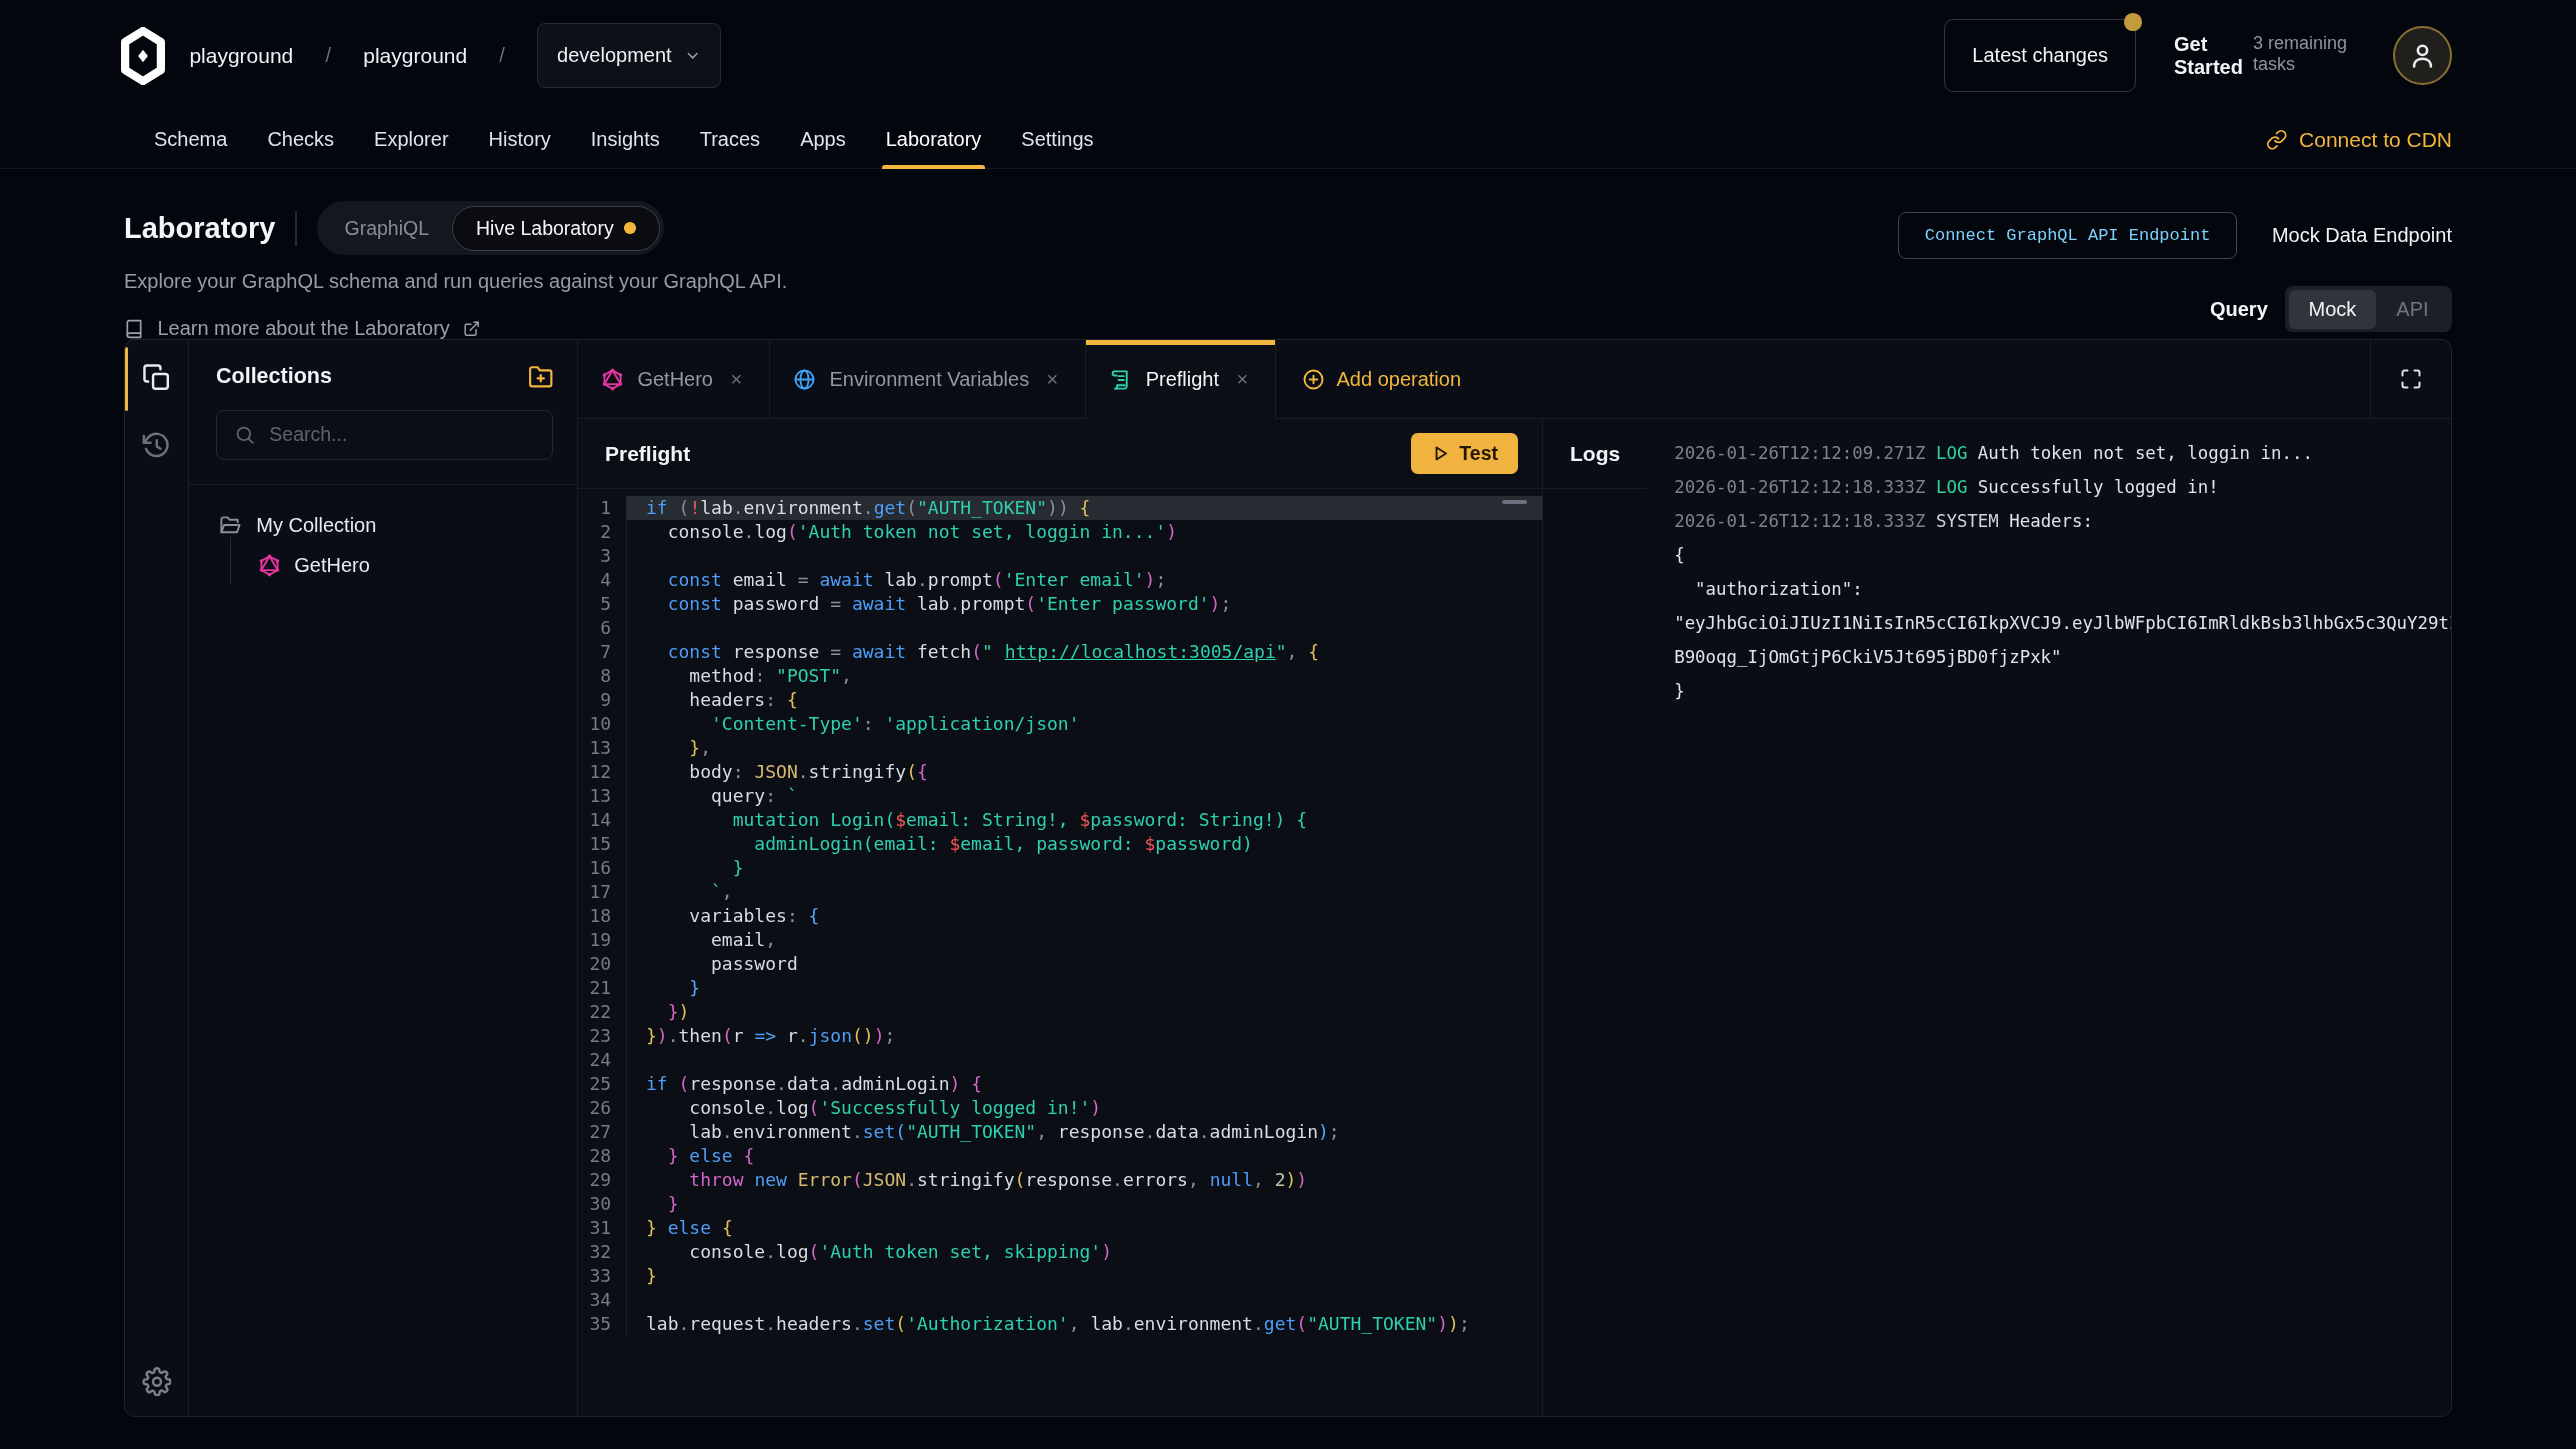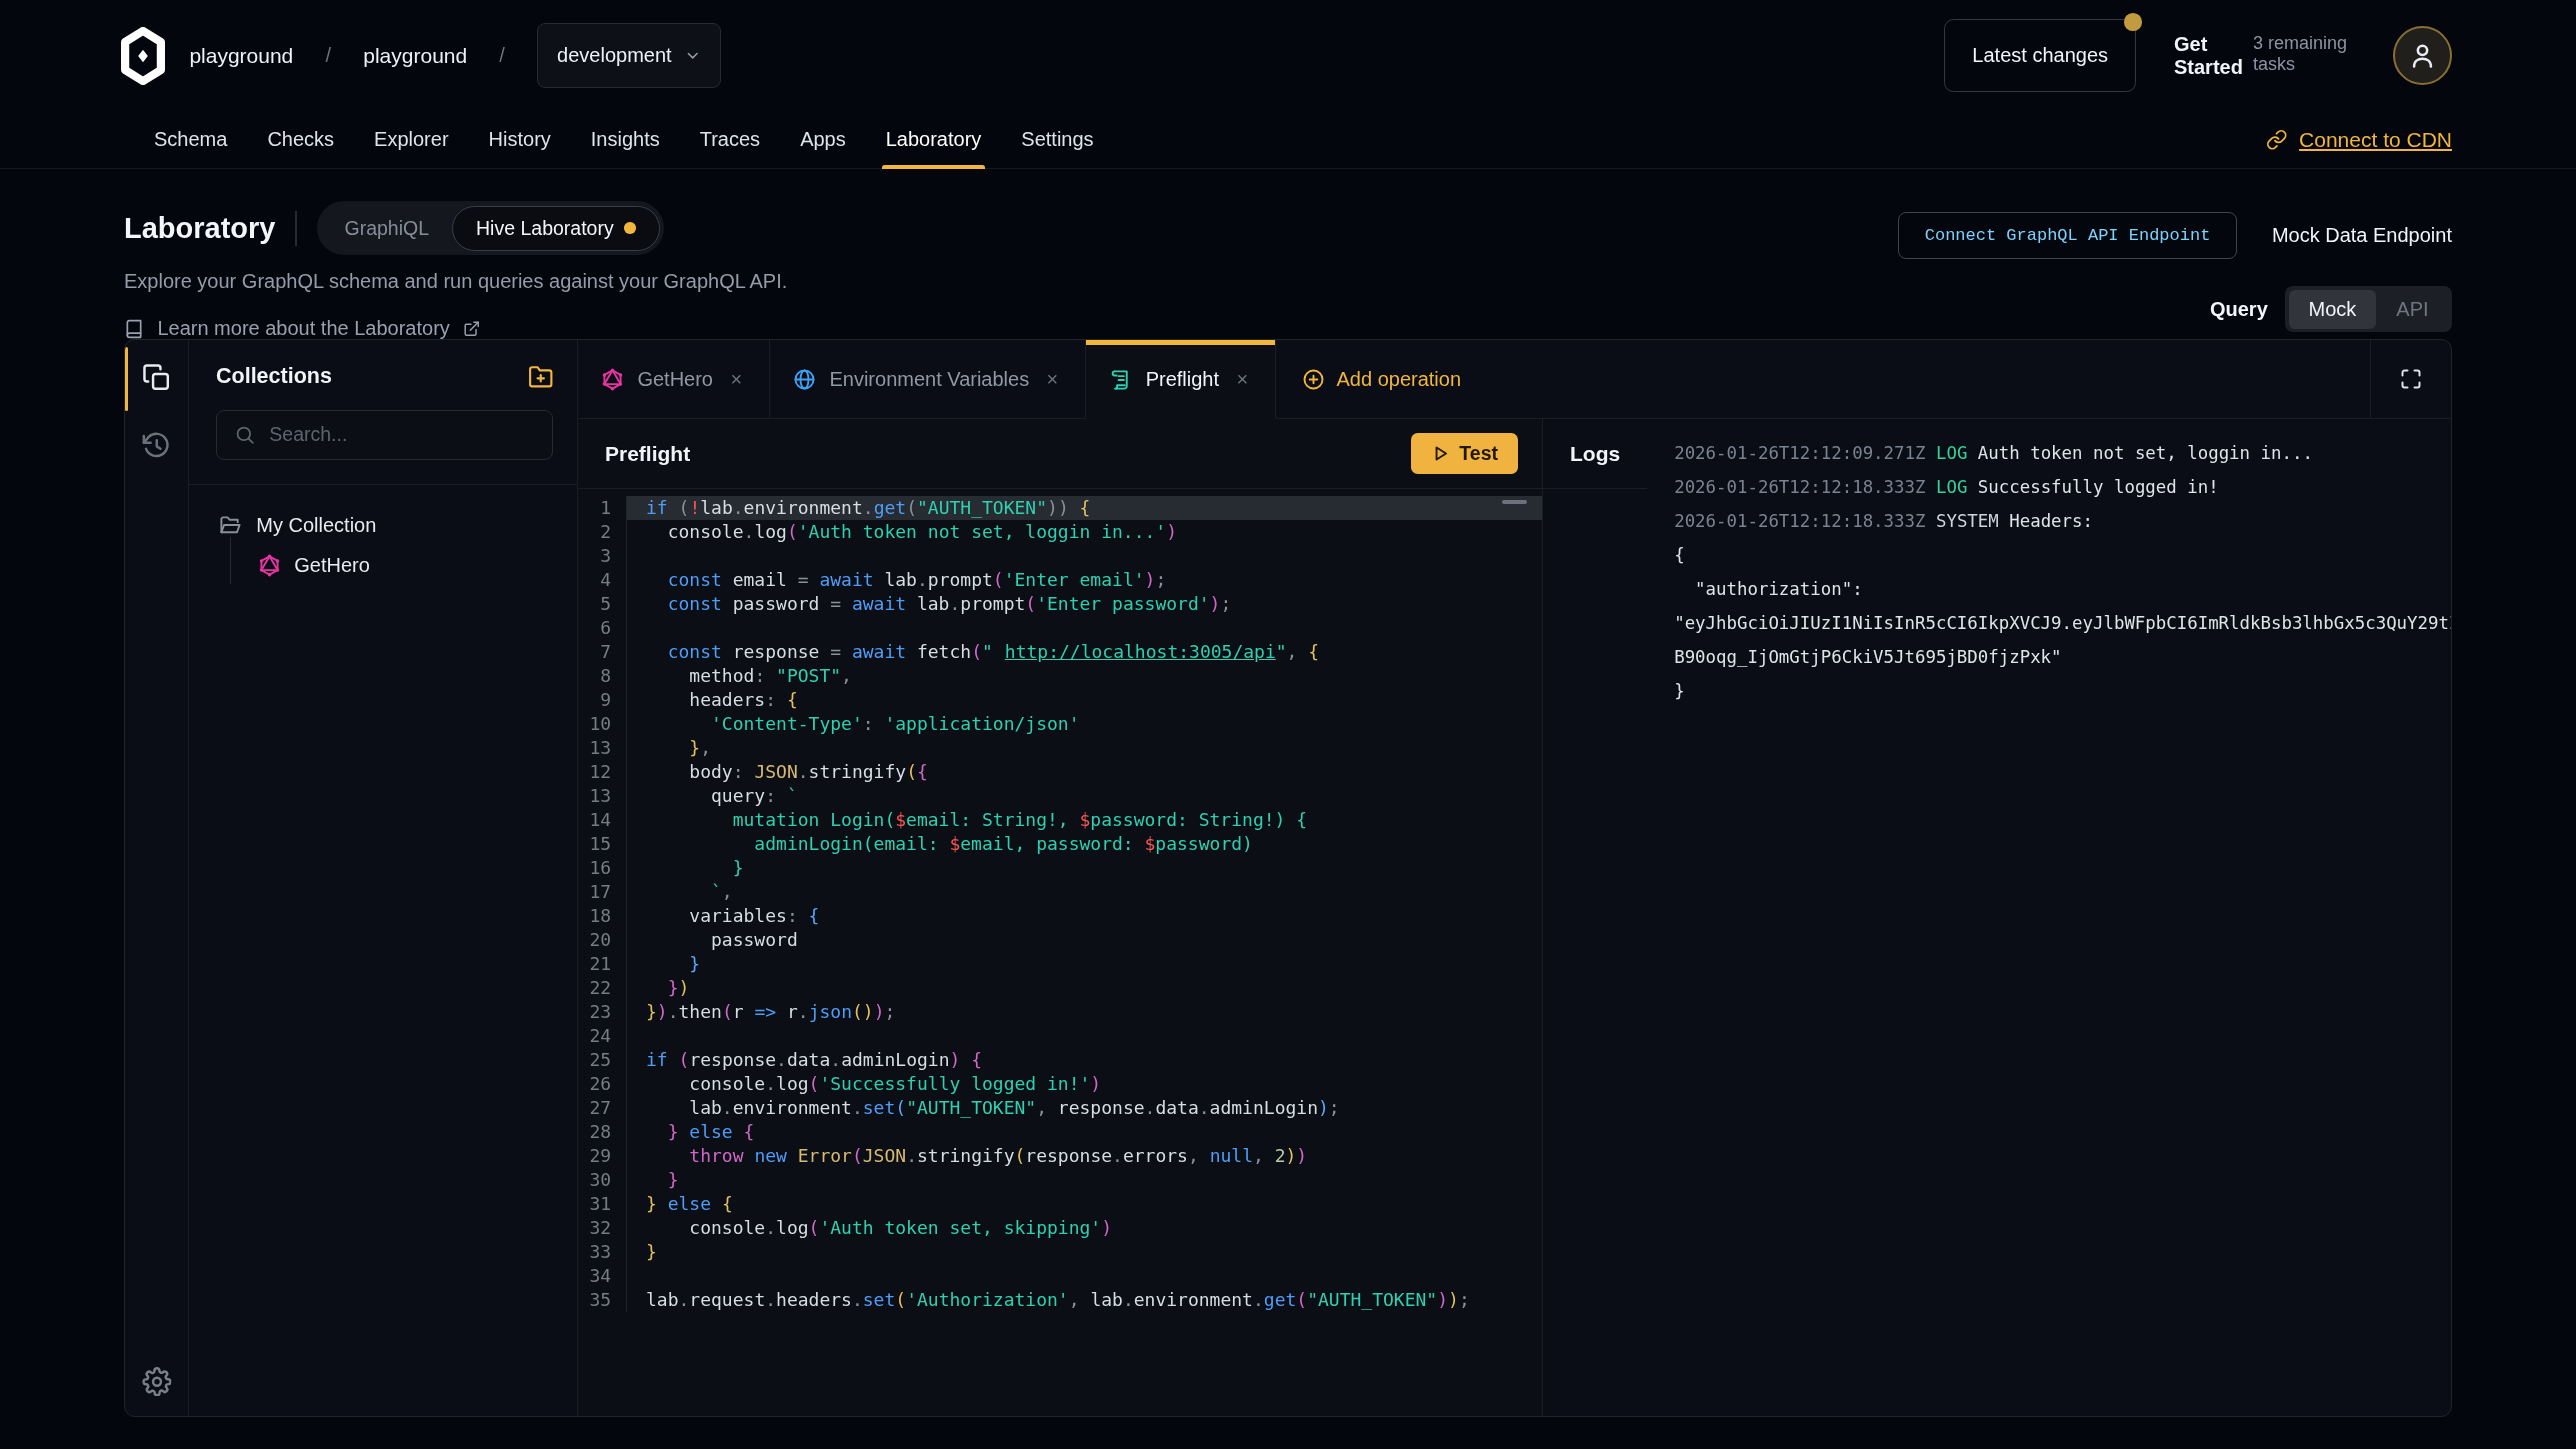--- a/index.html
+++ b/index.html
@@ -37,21 +37,21 @@
   
   .nav { position:absolute; left:0; top:111px; right:0; height:58px;
     border-bottom:1.3px solid #15181f; display:flex; align-items:center; padding:0 124px 0 134px; }
   .nav-items { display:flex; align-items:stretch; height:100%; }
   .nav-item { position:relative; display:flex; align-items:center; padding:0 20px;
     font-size:20px; color:#dfe3ea; cursor:pointer; }
   .nav-item.active { color:#ffffff; }
   .nav-item.active::after { content:""; position:absolute; left:16px; right:16px; bottom:-1.3px;
     height:4.7px; background:#f2b63c; border-radius:2.7px 2.7px 0 0; }
   .cdn-link { margin-left:auto; display:flex; align-items:center; gap:12px;
-    color:#f2b63c; font-size:21px; cursor:pointer;text-decoration:underline; }
+    color:#f2b63c; font-size:21px; cursor:pointer; }
 
   
   .lab-head { position:absolute; left:124px; right:124px; top:201px; height:127px;
     display:flex; justify-content:space-between; }
   .lab-title-row { display:flex; align-items:center; gap:20px; }
   .lab-title { font-size:29px; font-weight:600; color:#f4f6fa; }
   .vert-div { width:1.3px; height:35px; background:#262a33; }
   .lab-toggle { display:flex; align-items:center; background:#15171e; border-radius:670px; padding:4.7px; }
   .lab-toggle .seg { font-size:19.5px; padding:10px 23px; border-radius:670px; color:#868d99; cursor:pointer;
     display:flex; align-items:center; gap:10.7px; }
@@ -479,20 +479,24 @@
             </div>
             <div class="code-line">
               <span class="ln">17</span>
               <span class="lc"><span class="tk-s">      `</span><span class="tk-p">,</span></span>
             </div>
             <div class="code-line">
               <span class="ln">18</span>
               <span class="lc"><span class="tk-f">    variables</span><span class="tk-p">: </span><span class="tk-b">{</span></span>
             </div>
             <div class="code-line">
+              <span class="ln">19</span>
+              <span class="lc"><span class="tk-f">      email</span><span class="tk-p">,</span></span>
+            </div>
+            <div class="code-line">
               <span class="ln">20</span>
               <span class="lc"><span class="tk-f">      password</span></span>
             </div>
             <div class="code-line">
               <span class="ln">21</span>
               <span class="lc"><span class="tk-b">    }</span></span>
             </div>
             <div class="code-line">
               <span class="ln">22</span>
               <span class="lc"><span class="tk-m">  }</span><span class="tk-y">)</span></span>

